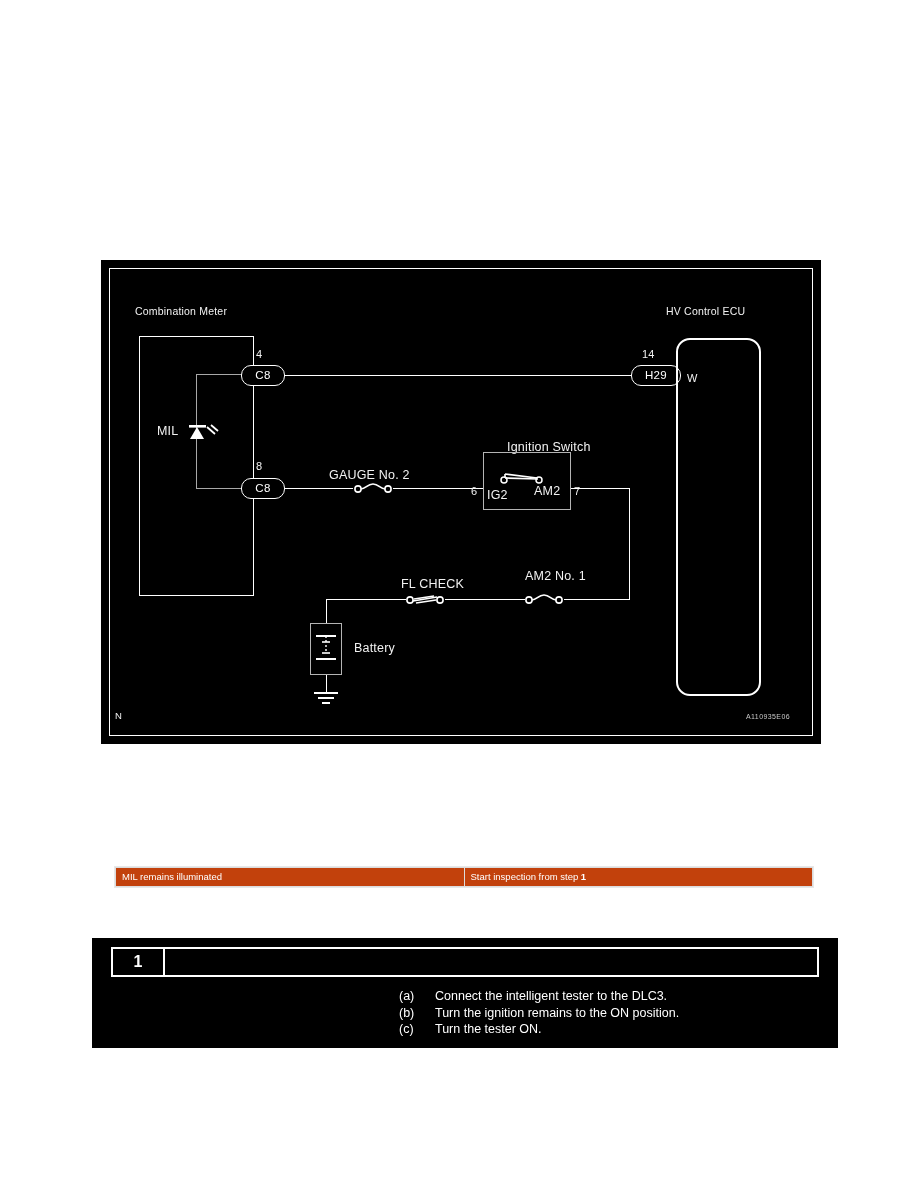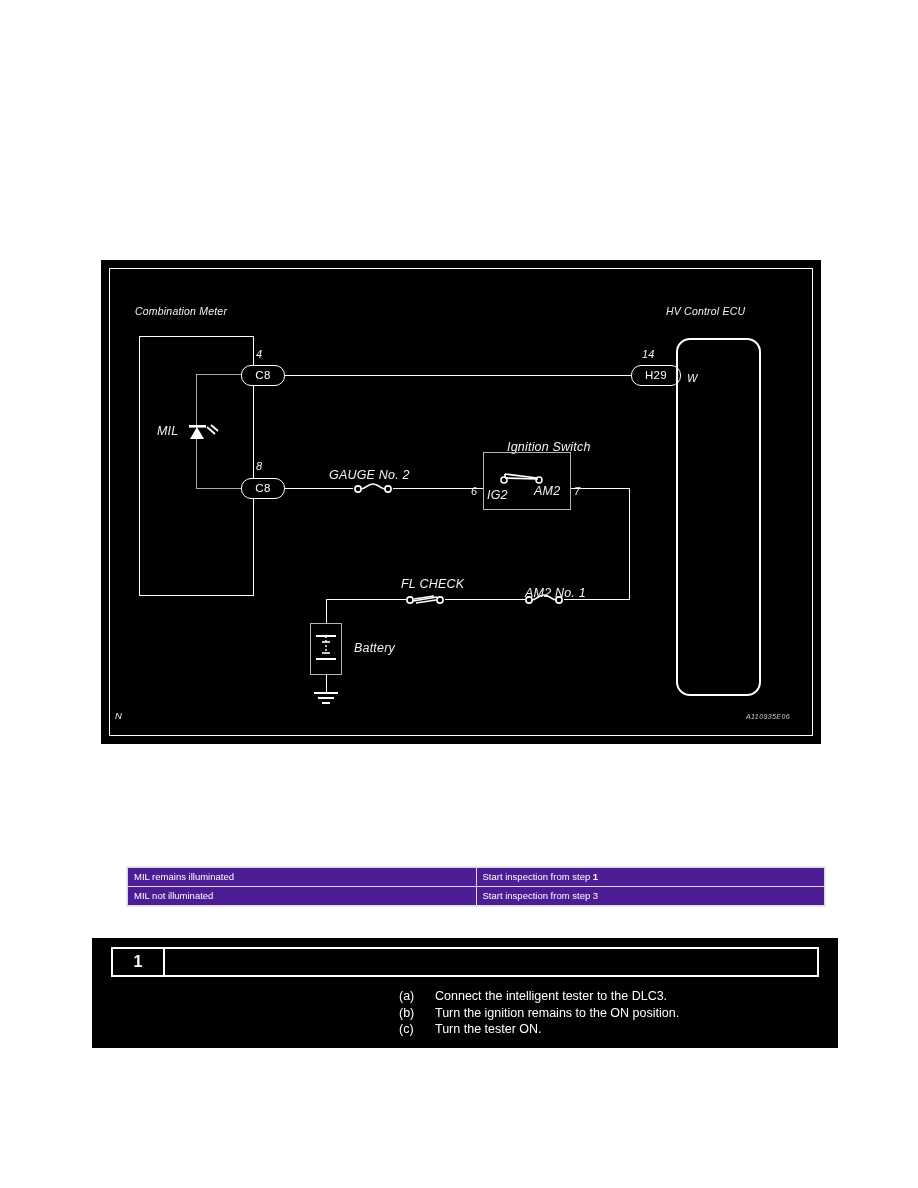--- a/index.html
+++ b/index.html
@@ -34,21 +34,20 @@
     border: 1.5px solid #ffffff;
     box-sizing: border-box;
   }
 
   .dg-label {
     position: absolute;
     color: #f2f2f2;
     font-size: 10.5px;
     white-space: nowrap;
     letter-spacing: .2px;
-    font-style: italic;
   }
   .dg-label.big { font-size: 12.5px; }
 
   
   .wire-h {
     position: absolute;
     height: 0;
     border-top: 1.6px solid #ffffff;
   }
   .wire-v {
@@ -91,24 +90,24 @@
   .fuse {
     position: absolute;
     width: 40px;
     height: 14px;
   }
   .fuse svg { display: block; }
 
   
   #result-table {
     position: absolute;
-    left: 126px;
+    left: 114px;
     top: 866px;
     width: 700px;
-    background: #4c1d95;
+    background: #c2410c;
     border: 1.5px solid #e8e8e8;
     box-sizing: border-box;
     border-collapse: collapse;
   }
   #result-table table {
     width: 100%;
     border-collapse: collapse;
   }
   #result-table td {
     color: #ffffff;
@@ -245,21 +244,21 @@
     </svg>
   </div>
   <div class="dg-label" style="left:370px; top:225px; font-size:11px;">6</div>
   <div class="dg-label big" style="left:386px; top:228px;">IG2</div>
   <div class="dg-label big" style="left:433px; top:224px;">AM2</div>
   <div class="dg-label" style="left:473px; top:225px; font-size:11px;">7</div>
 
   <div class="wire-h" style="left:470px; top:228px; width:58px;"></div>
   <div class="wire-v" style="left:528px; top:228px; height:111px;"></div>
 
-  <div class="dg-label big" style="left:424px; top:326px;">AM2 No. 1</div>
+  <div class="dg-label big" style="left:424px; top:309px;">AM2 No. 1</div>
   <div class="wire-h" style="left:463px; top:339px; width:66px;"></div>
   <div class="fuse" style="left:423px; top:333px;">
     <svg width="40" height="14" viewBox="0 0 40 14">
       <circle cx="5" cy="7" r="3.1" fill="none" stroke="#ffffff" stroke-width="1.6"></circle>
       <circle cx="35" cy="7" r="3.1" fill="none" stroke="#ffffff" stroke-width="1.6"></circle>
       <path d="M8,7 C13,7 14,2 20,2 C26,2 27,7 32,7" fill="none" stroke="#ffffff" stroke-width="1.6"></path>
     </svg>
   </div>
   <div class="wire-h" style="left:344px; top:339px; width:80px;"></div>
 
@@ -296,24 +295,20 @@
     </svg>
   </div>
 </div>
 
 <div id="result-table">
   <table>
     <tbody>
       <tr>
         <td class="col-cond">MIL remains illuminated</td>
         <td><span>Start inspection from step </span><b>1</b></td>
-      </tr>
-      <tr>
-        <td class="col-cond">MIL not illuminated</td>
-        <td><span>Start inspection from step </span><span>3</span></td>
       </tr>
     </tbody>
   </table>
 </div>
 
 <div id="step-block">
   <div id="step-header">
     <div id="step-number">1</div>
   </div>
   <div id="step-instructions">

